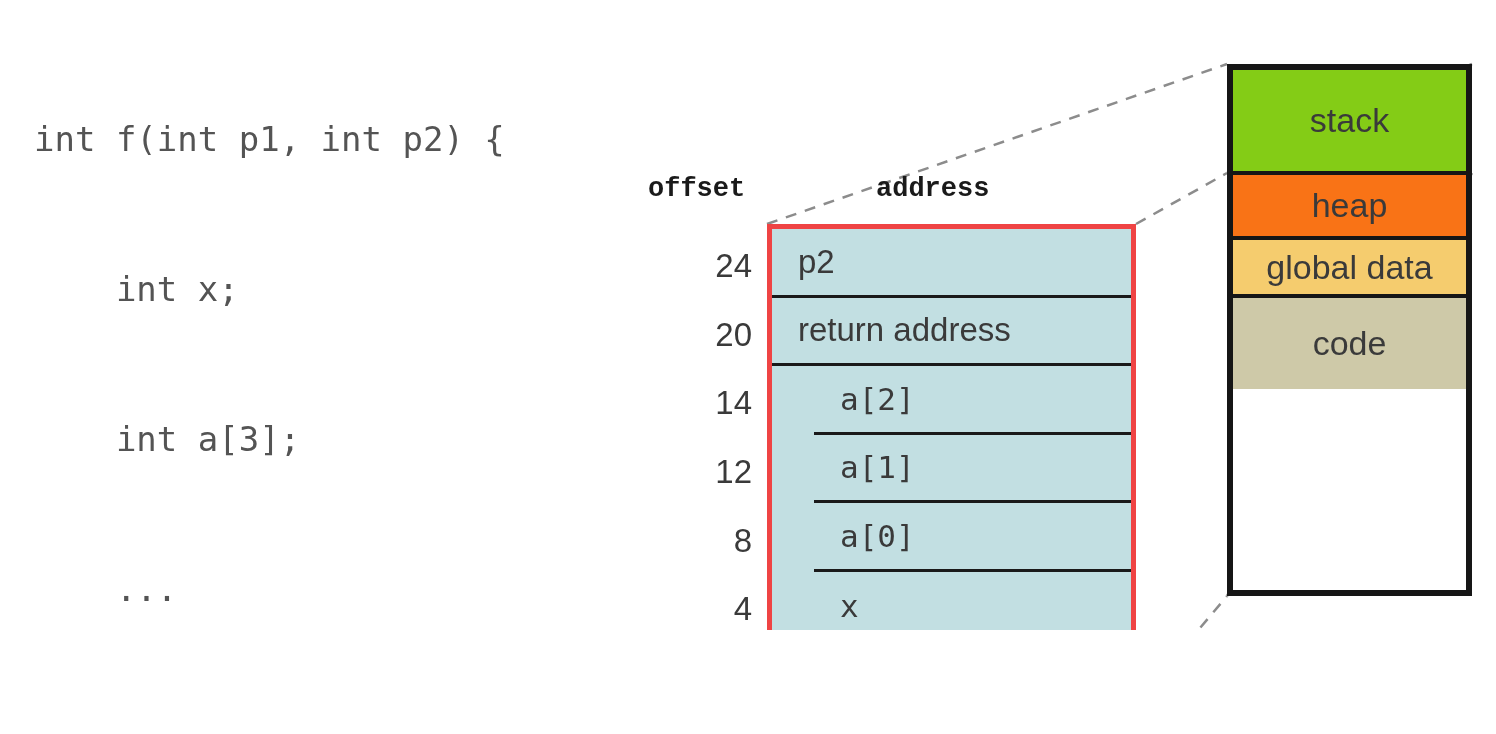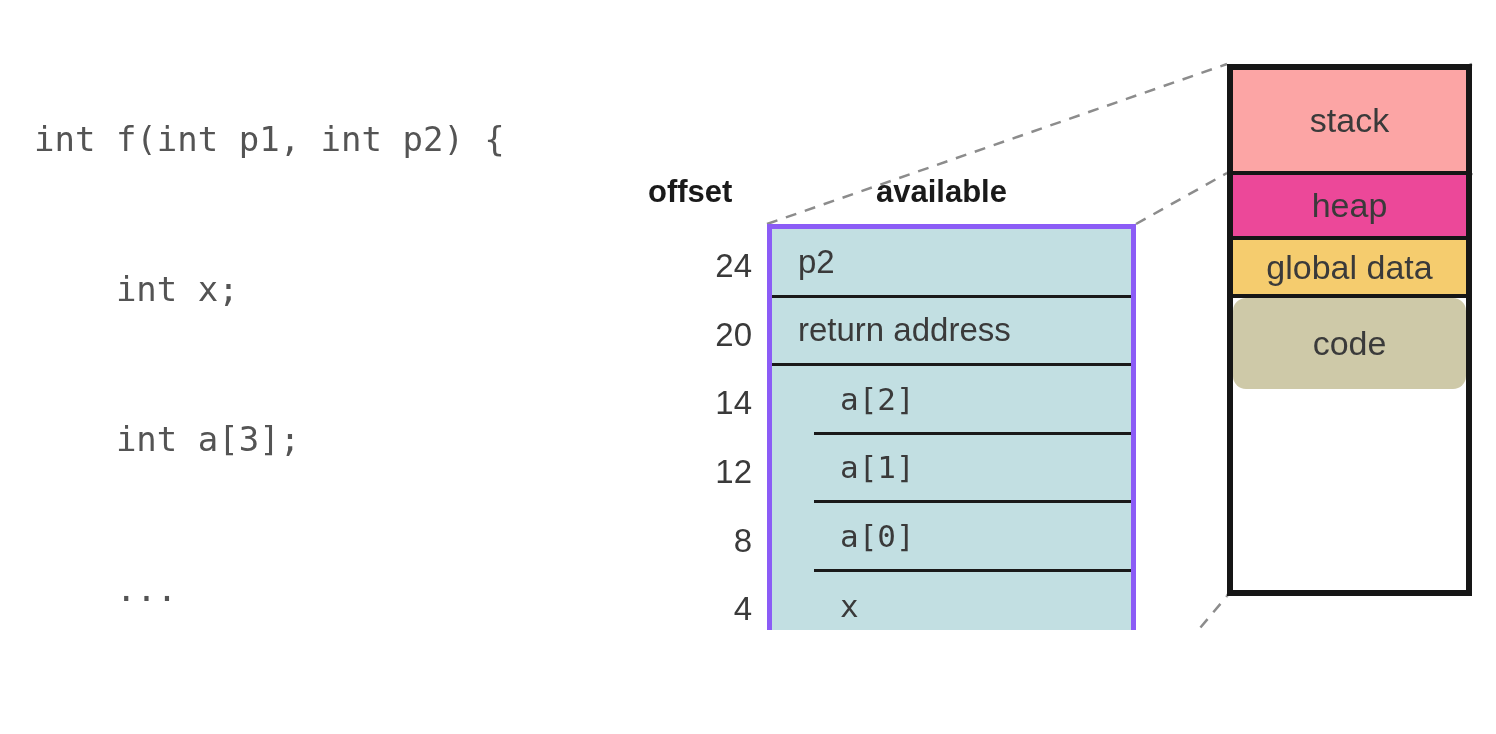--- a/index.html
+++ b/index.html
@@ -40,21 +40,21 @@
     pointer-events: none;
   }
 
   
   #frame-table {
     position: absolute;
     left: 767px;
     top: 224px;
     width: 369px;
     height: 480px;
-    border: 5px solid #8b5cf6;
+    border: 5px solid #ef4444;
     box-sizing: border-box;
     background: #c2dfe2;
   }
   .frame-row {
     height: 68.57px;
     box-sizing: border-box;
     border-bottom: 3px solid #1a1a1a;
     background: #c2dfe2;
     display: flex;
     align-items: center;
@@ -86,23 +86,23 @@
     align-items: center;
     justify-content: flex-end;
     font-family: "Liberation Sans", sans-serif;
     font-size: 33px;
     color: #3a3a3a;
   }
 
   
   .col-header {
     position: absolute;
-    font-family: Liberation Sans, sans-serif;
+    font-family: Liberation Mono, monospace;
     font-weight: bold;
-    font-size: 31px;
+    font-size: 27px;
     color: #1a1a1a;
     white-space: nowrap;
   }
   #header-offset { left: 648px; top: 174px; }
   #header-contents { left: 876px; top: 174px; }
 
   
   #memory-box {
     position: absolute;
     left: 1227px;
@@ -119,25 +119,25 @@
     align-items: center;
     justify-content: center;
     font-family: "Liberation Sans", sans-serif;
     font-size: 34px;
     color: #3a3a3a;
     border-bottom: 4px solid #161616;
     white-space: nowrap;
   }
   .mem-region:last-child { border-bottom: none; }
 
-  #region-stack     { height: 105px; background: #fca5a5; }
+  #region-stack     { height: 105px; background: #84cc16; }
   #region-available { height: 201px; background: #ffffff; color: #9a9a9a; }
-  #region-heap      { height: 65px;  background: #ec4899; }
+  #region-heap      { height: 65px;  background: #f97316; }
   #region-global    { height: 58px;  background: #f5cc6e; }
-  #region-code      { height: 91px;  background: #cec9a8; border-radius: 13px; }
+  #region-code      { height: 91px;  background: #cec9a8; }
 </style>
 </head>
 <body>
 
 <div id="canvas">
 
   <div id="code-block">
     <span class="code-line">int f(int p1, int p2) {</span>
     <span class="code-line">    int x;</span>
     <span class="code-line">    int a[3];</span>
@@ -153,21 +153,21 @@
     <line x1="1136" y1="224" x2="1227" y2="173" stroke="#8c8c8c" stroke-width="2.5" stroke-dasharray="11,9"></line>
 
     <line x1="1472" y1="64" x2="1227" y2="173" stroke="#8c8c8c" stroke-width="2.5" stroke-dasharray="11,9"></line>
 
     <line x1="1472" y1="173" x2="1227" y2="596" stroke="#8c8c8c" stroke-width="2.5" stroke-dasharray="11,9"></line>
 
     <line x1="1136" y1="704" x2="1227" y2="596" stroke="#8c8c8c" stroke-width="2.5" stroke-dasharray="11,9"></line>
   </svg>
 
   <div class="col-header" id="header-offset">offset</div>
-  <div class="col-header" id="header-contents">available</div>
+  <div class="col-header" id="header-contents">address</div>
 
   <div id="offset-col">
     <div class="offset-cell">24</div>
     <div class="offset-cell">20</div>
     <div class="offset-cell">14</div>
     <div class="offset-cell">12</div>
     <div class="offset-cell">8</div>
     <div class="offset-cell">4</div>
     <div class="offset-cell">0</div>
   </div>

